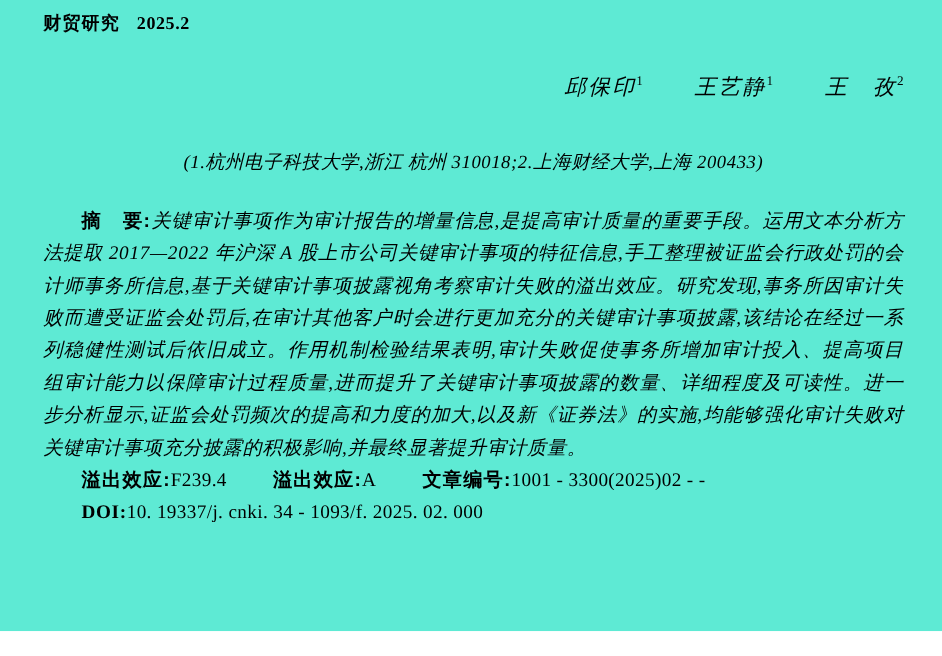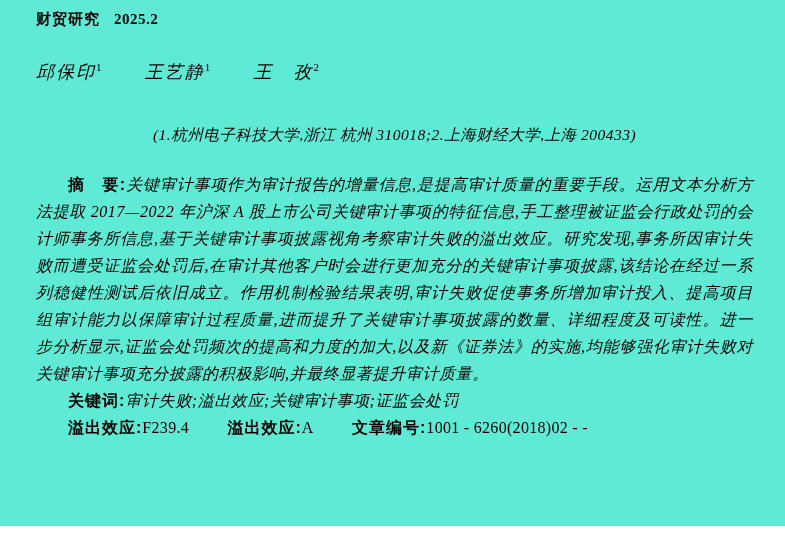--- a/index.html
+++ b/index.html
@@ -33,21 +33,21 @@
     margin: 27px 0 0 0;
     text-align: center;
     font-family: "Liberation Sans", "DejaVu Sans", sans-serif;
     font-weight: bold;
     font-size: 29px;
     letter-spacing: 2px;
     white-space: nowrap;
   }
   .authors {
     margin-top: 31px;
-    text-align: left;
+    text-align: right;
     font-size: 18px;
     font-style: italic;
     letter-spacing: 2px;
   }
   .author + .author { margin-left: 2.4em; }
   .author sup {
     font-size: 11px;
     font-style: normal;
     letter-spacing: 0;
   }
@@ -103,22 +103,22 @@
   <div class="authors">
     <span class="author"><span>邱保印</span><sup>1</sup></span><span class="author"><span>王艺静</span><sup>1</sup></span><span class="author"><span>王　孜</span><sup>2</sup></span>
   </div>
 
   <div class="affiliation">(1.杭州电子科技大学,浙江 杭州 310018;2.上海财经大学,上海 200433)</div>
 
   <p class="abstract">
     <span class="bold-label">摘　要:</span><span>关键审计事项作为审计报告的增量信息,是提高审计质量的重要手段。运用文本分析方法提取 2017—2022 年沪深 A 股上市公司关键审计事项的特征信息,手工整理被证监会行政处罚的会计师事务所信息,基于关键审计事项披露视角考察审计失败的溢出效应。研究发现,事务所因审计失败而遭受证监会处罚后,在审计其他客户时会进行更加充分的关键审计事项披露,该结论在经过一系列稳健性测试后依旧成立。作用机制检验结果表明,审计失败促使事务所增加审计投入、提高项目组审计能力以保障审计过程质量,进而提升了关键审计事项披露的数量、详细程度及可读性。进一步分析显示,证监会处罚频次的提高和力度的加大,以及新《证券法》的实施,均能够强化审计失败对关键审计事项充分披露的积极影响,并最终显著提升审计质量。</span>
   </p>
 
+
   <p class="kv">
-    <span class="bold-label">关键词:</span><span class="value">审计失败;溢出效应;关键审计事项;证监会处罚</span>
+    <span class="seg"><span class="bold-label">溢出效应:</span><span class="plain">F239.4</span></span><span class="seg"><span class="bold-label">溢出效应:</span><span class="plain">A</span></span><span class="seg"><span class="bold-label">文章编号:</span><span class="plain">1001 - 3300(2025)02 -  -</span></span>
   </p>
 
   <p class="kv">
-    <span class="seg"><span class="bold-label">溢出效应:</span><span class="plain">F239.4</span></span><span class="seg"><span class="bold-label">溢出效应:</span><span class="plain">A</span></span><span class="seg"><span class="bold-label">文章编号:</span><span class="plain">1001 - 6260(2018)02 -  -</span></span>
+    <span class="doi-label">DOI:</span><span class="plain">10. 19337/j. cnki. 34 - 1093/f. 2025. 02. 000</span>
   </p>
-
 
 </div>
 
 </body></html>

